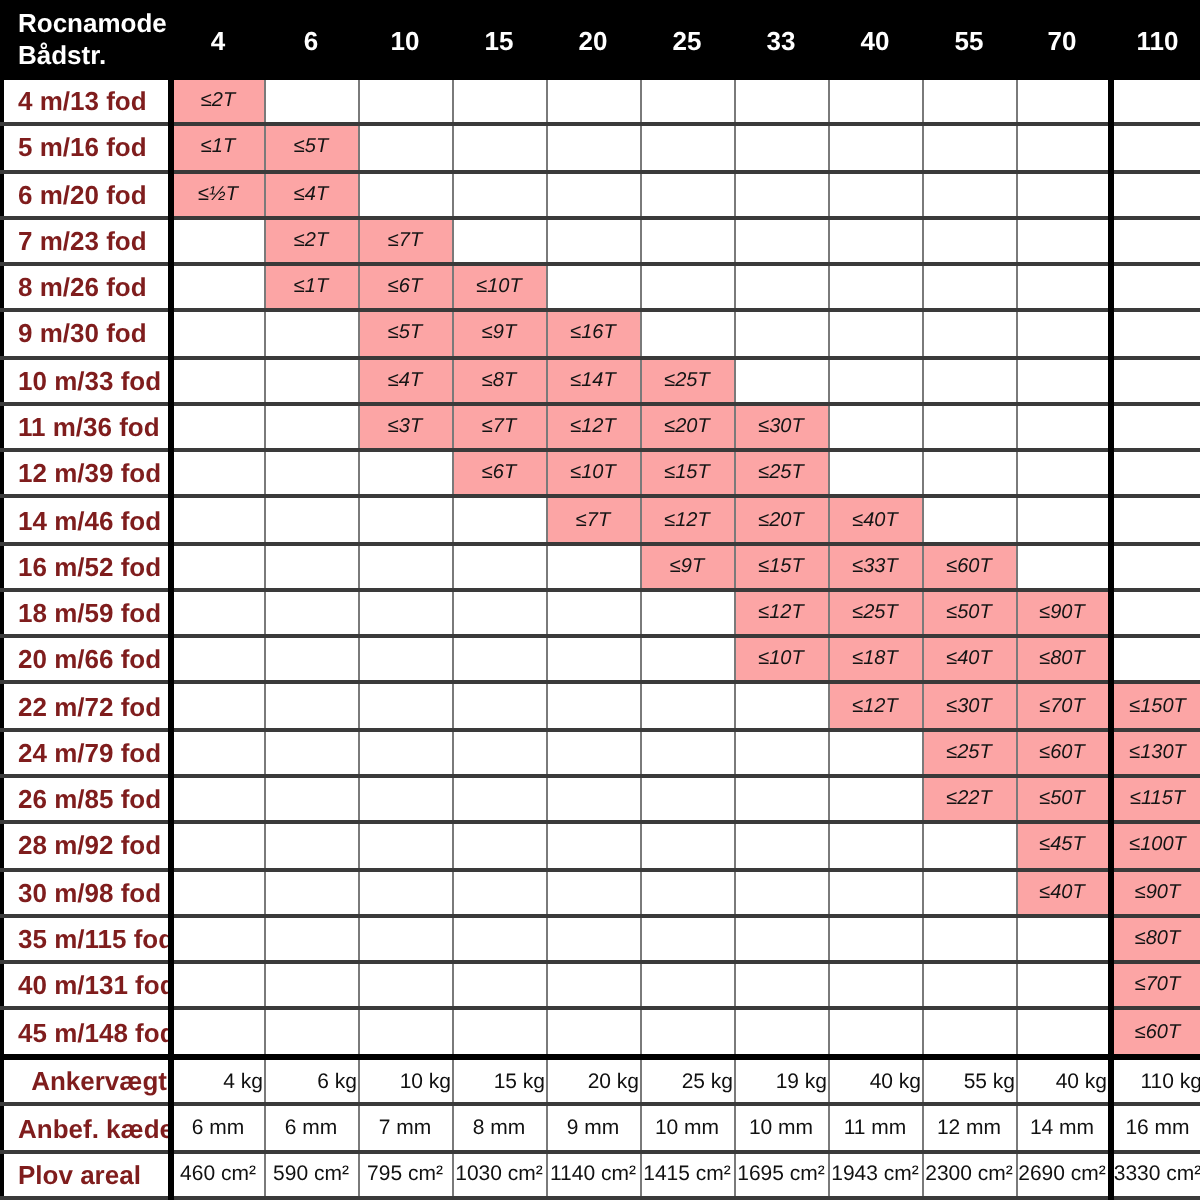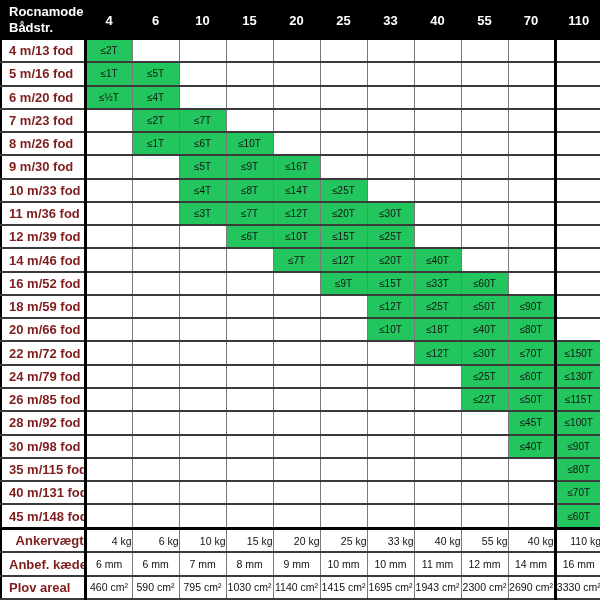--- a/index.html
+++ b/index.html
@@ -38,21 +38,21 @@
     background: #ffffff;
     border-right: 3px solid #000;
   }
   thead th.corner { border-right: 3px solid #000; }
 
   td.val {
     font-size: 10px; color: #141414;
     text-align: center; vertical-align: middle;
     background: #ffffff;
   }
-  td.hl { background: #22c55e; }
+  td.hl { background: #fca5a5; font-style: italic; }
 
   
   th:last-child, td:last-child { border-left: 3px solid #000; }
 
   
   tr.spec-first td { border-top: 3px solid #000; text-align: right; }
 
   tr.spec td.val { font-size: 10.5px; color: #111; }
   tr.spec td.rowlabel { font-size: 13px; }
 </style>
@@ -394,21 +394,21 @@
   <tbody>
 
   <tr class="spec spec-first">
         <td class="rowlabel">Ankervægt</td>
         <td class="val">4 kg</td>
         <td class="val">6 kg</td>
         <td class="val">10 kg</td>
         <td class="val">15 kg</td>
         <td class="val">20 kg</td>
         <td class="val">25 kg</td>
-        <td class="val">33 kg</td>
+        <td class="val">19 kg</td>
         <td class="val">40 kg</td>
         <td class="val">55 kg</td>
         <td class="val">40 kg</td>
         <td class="val">110 kg</td>
       </tr>
       <tr class="spec">
         <td class="rowlabel">Anbef. kæde</td>
         <td class="val">6 mm</td>
         <td class="val">6 mm</td>
         <td class="val">7 mm</td>

